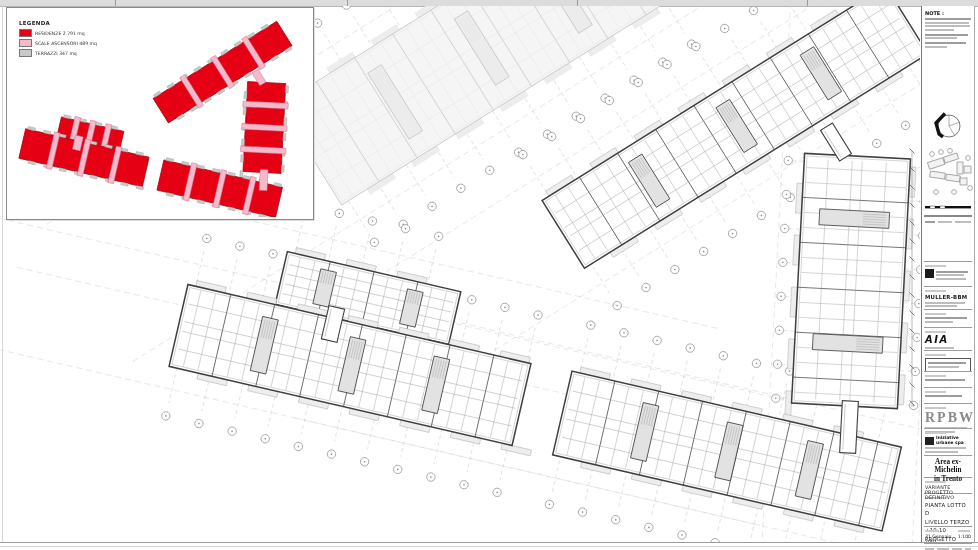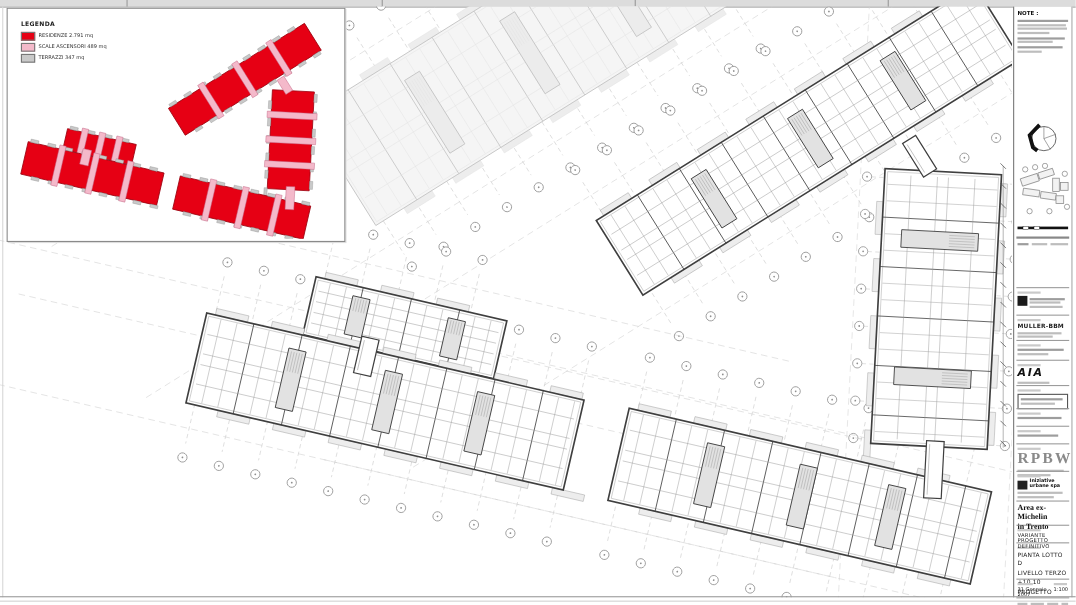--- a/index.html
+++ b/index.html
@@ -1013,21 +1013,21 @@
         <div class="iu-mark"></div>
         <div class="iu-txt">
           <div>Iniziative</div>
           <div>urbane spa</div>
         </div>
       </div>
       <div class="ml" style="width:90%"></div>
         <div class="ml" style="width:72%"></div>
     </div>
 
-    <div class="sec" style="height:17px;">
+    <div class="sec" style="height:17px;text-align:center;">
       <div class="projname">Area ex-Michelin</div>
       <div class="projname">in Trento</div>
     </div>
 
     <div class="sec" style="height:11px;">
       <div class="cap"></div>
       <div class="phase">VARIANTE  PROGETTO  DEFINITIVO</div>
     </div>
 
     <div class="sec" style="height:28px;">

